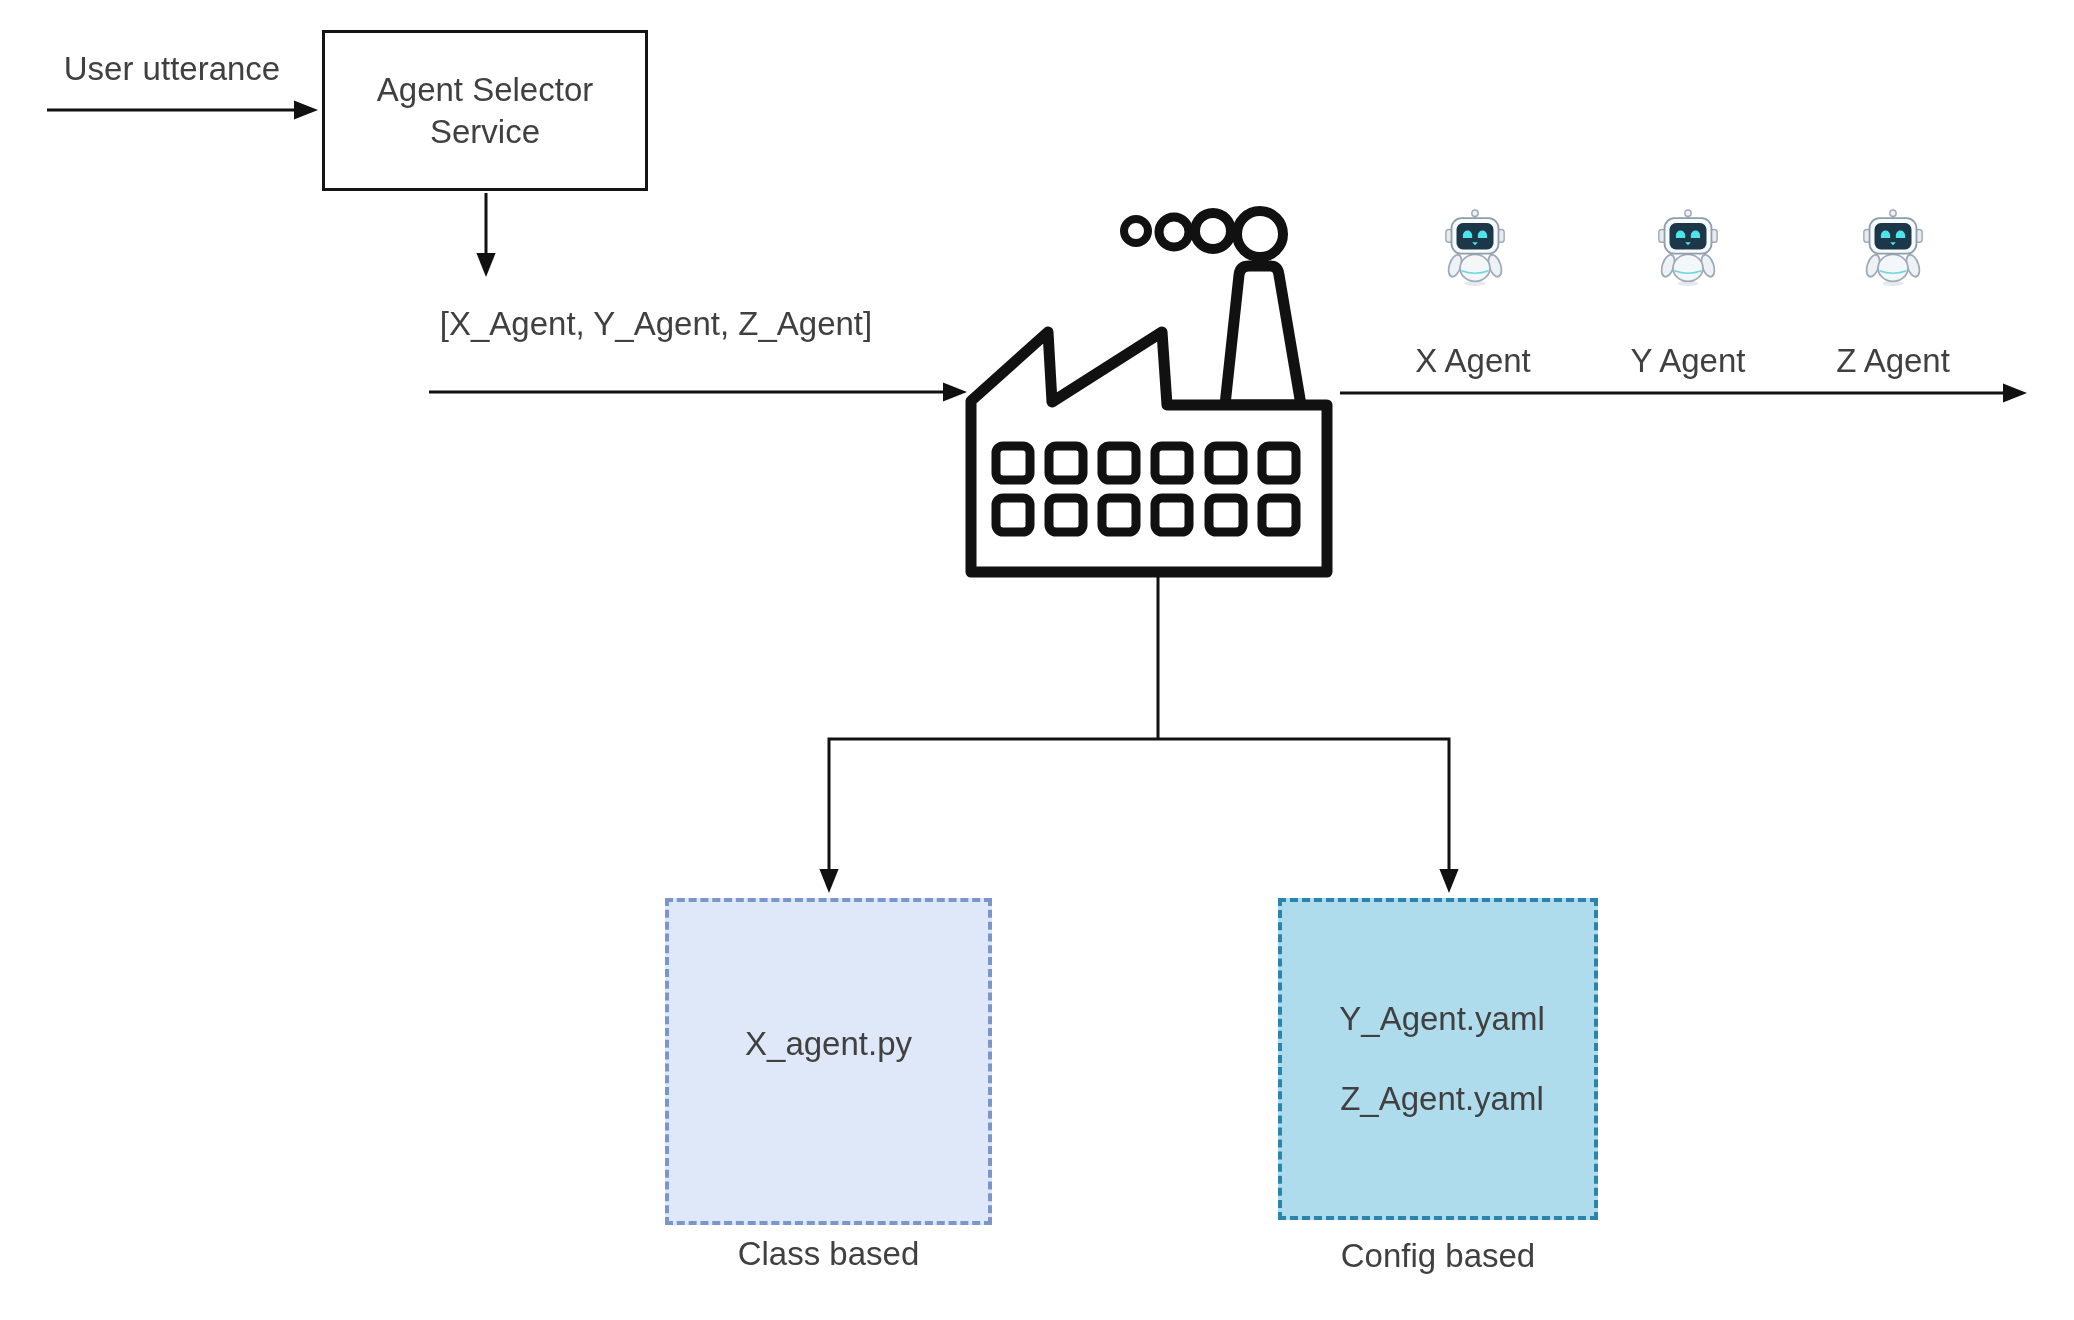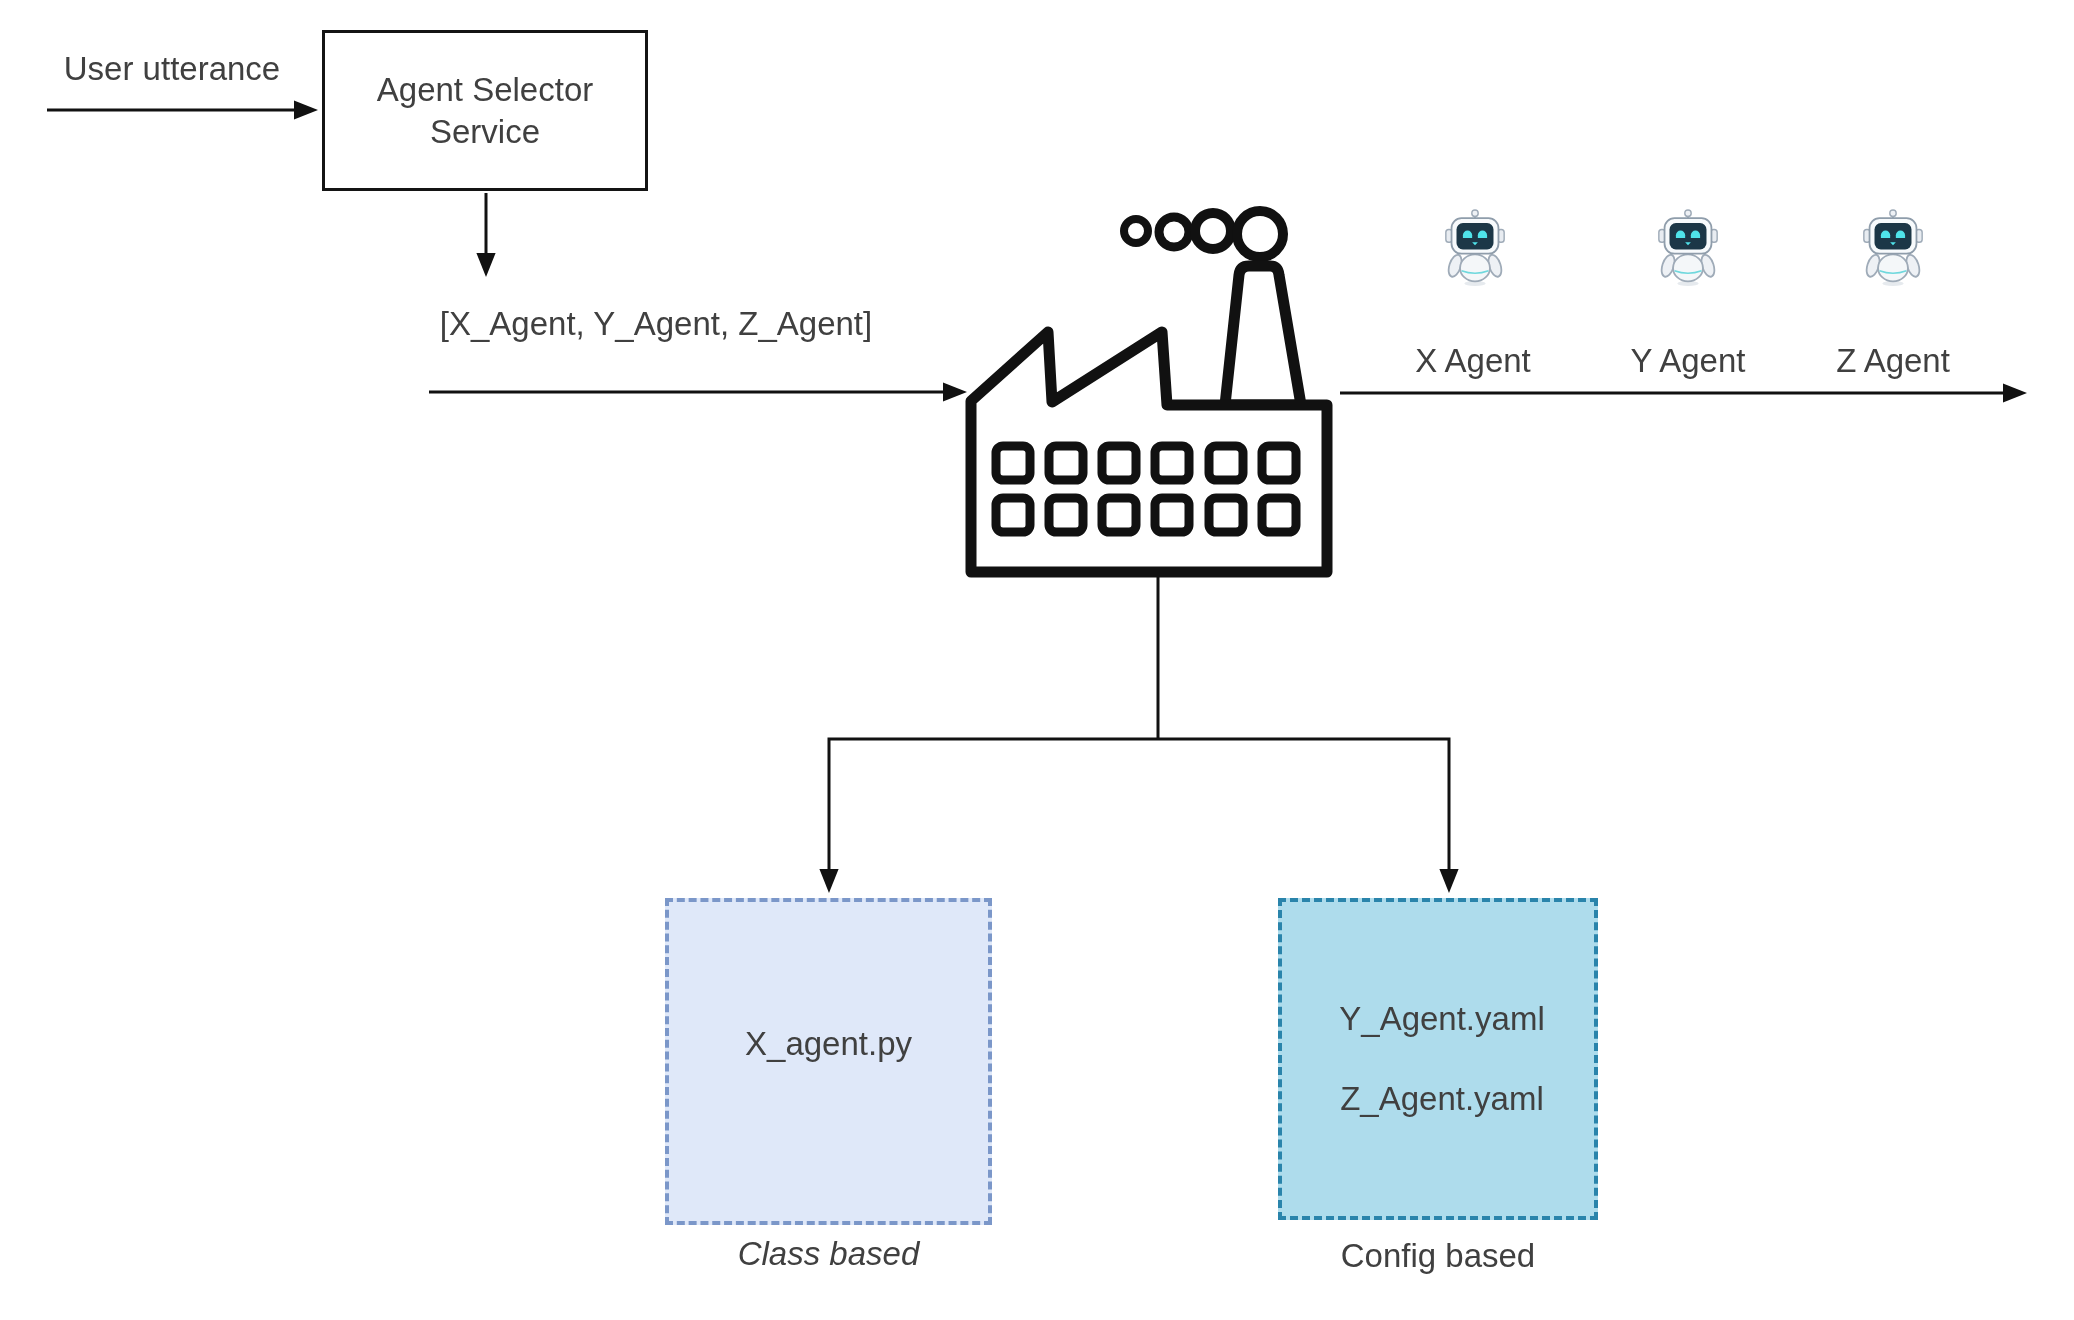--- a/index.html
+++ b/index.html
@@ -40,21 +40,21 @@
     left:665px; top:898px; width:327px; height:327px;
     background:#dfe8f9; border:4px dashed #7b97c9;
   }
   #class-box .file-line { transform:translateY(-18px); }
   #config-box {
     left:1278px; top:898px; width:320px; height:322px;
     background:#aedcec; border:4px dashed #2a84ab;
     gap:42px;
   }
   .caption { position:absolute; text-align:center; font-size:33px; }
-  #caption-class { left:665px; top:1235px; width:327px;font-style:italic; }
+  #caption-class { left:665px; top:1235px; width:327px; }
   #caption-config { left:1278px; top:1237px; width:320px; }
 
   #t-user { left:37px; top:49px; width:270px; }
   #t-list { left:436px; top:304px; width:440px; }
   #t-factory { left:955px; top:600px; width:400px; }
 </style>
 </head>
 <body>
 
 <div class="canvas">

